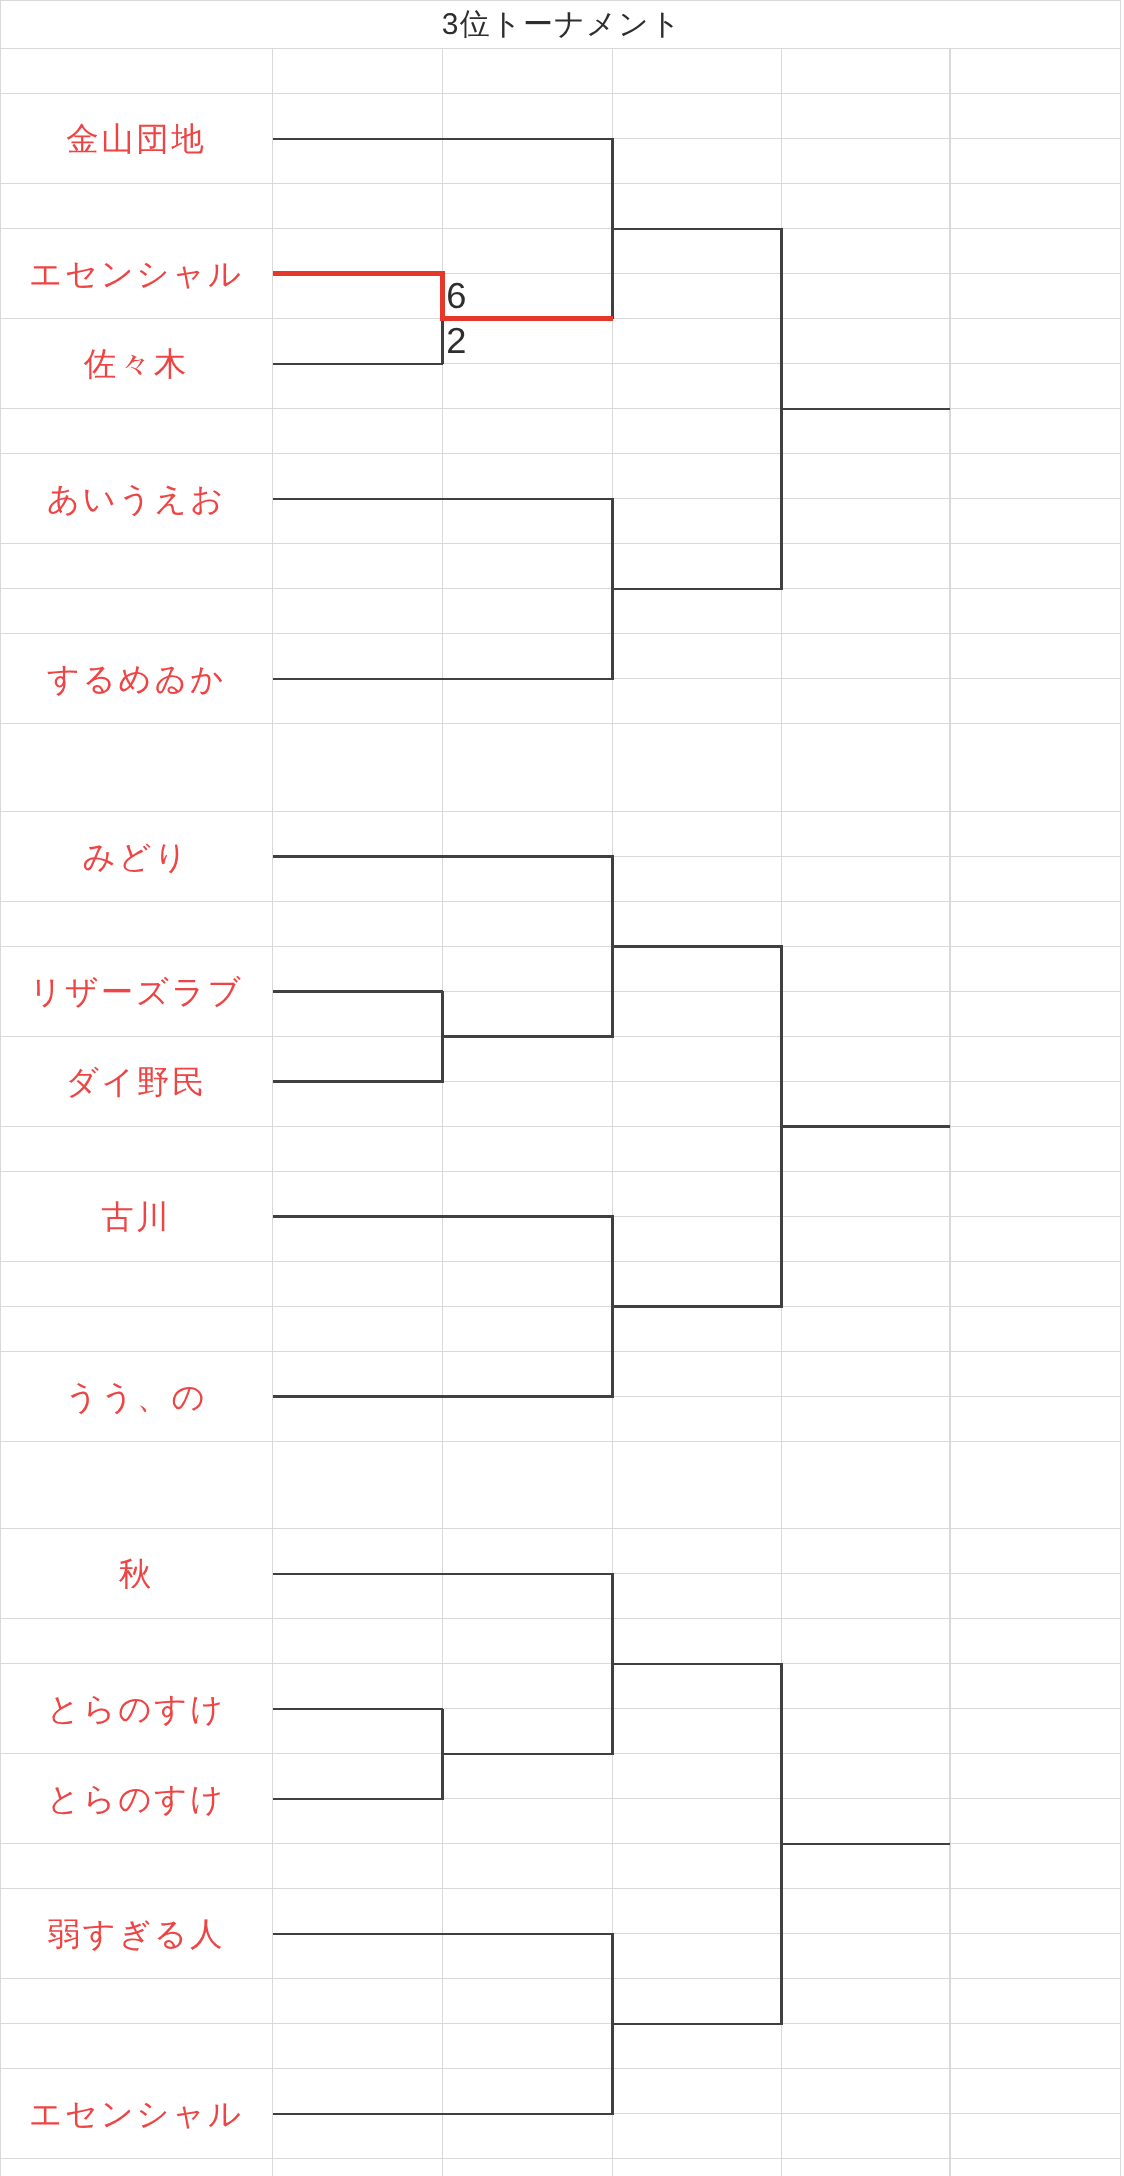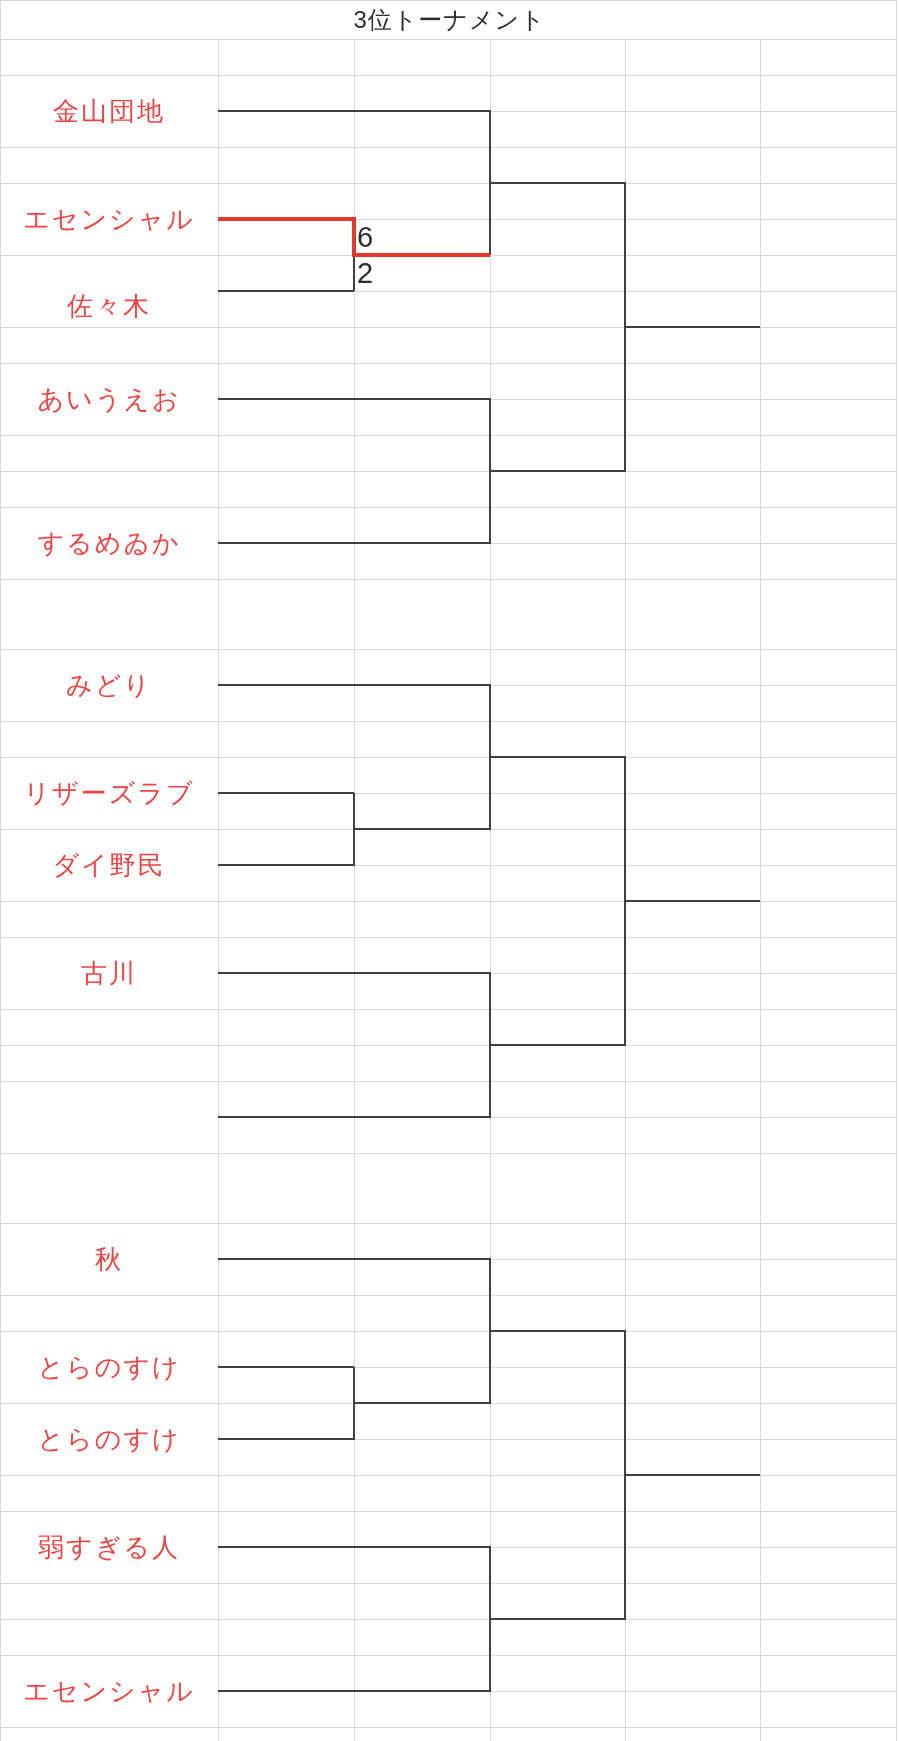--- a/index.html
+++ b/index.html
@@ -151,28 +151,29 @@
         <line x1="625" y1="901" x2="760" y2="901" stroke="#404040" stroke-width="2"></line>
         <line x1="625" y1="1475" x2="760" y2="1475" stroke="#404040" stroke-width="2"></line>
       </g>
       <path d="M218 219 H354 V255 H490" fill="none" stroke="#e5382b" stroke-width="4" stroke-linejoin="miter"></path>
     </svg>
 
   <div class="title-row">3位トーナメント</div>
 
   <div class="team" style="top:75px">金山団地</div>
   <div class="team" style="top:183px">エセンシャル</div>
-  <div class="team" style="top:270px">佐々木</div>
+  <div class="team" style="top:255px">佐々木</div>
   <div class="team" style="top:363px">あいうえお</div>
   <div class="team" style="top:507px">するめゐか</div>
 
   <div class="team" style="top:649px">みどり</div>
   <div class="team" style="top:757px">リザーズラブ</div>
   <div class="team" style="top:937px">古川</div>
   <div class="team" style="top:829px">ダイ野民</div>
+  <div class="team" style="top:1081px">うう、の</div>
 
   <div class="team" style="top:1223px">秋</div>
   <div class="team" style="top:1331px">とらのすけ</div>
   <div class="team" style="top:1403px">とらのすけ</div>
   <div class="team" style="top:1655px">エセンシャル</div>
   <div class="team" style="top:1511px">弱すぎる人</div>
 
   <div class="score" style="top:219px">6</div>
   <div class="score" style="top:255px">2</div>
 

